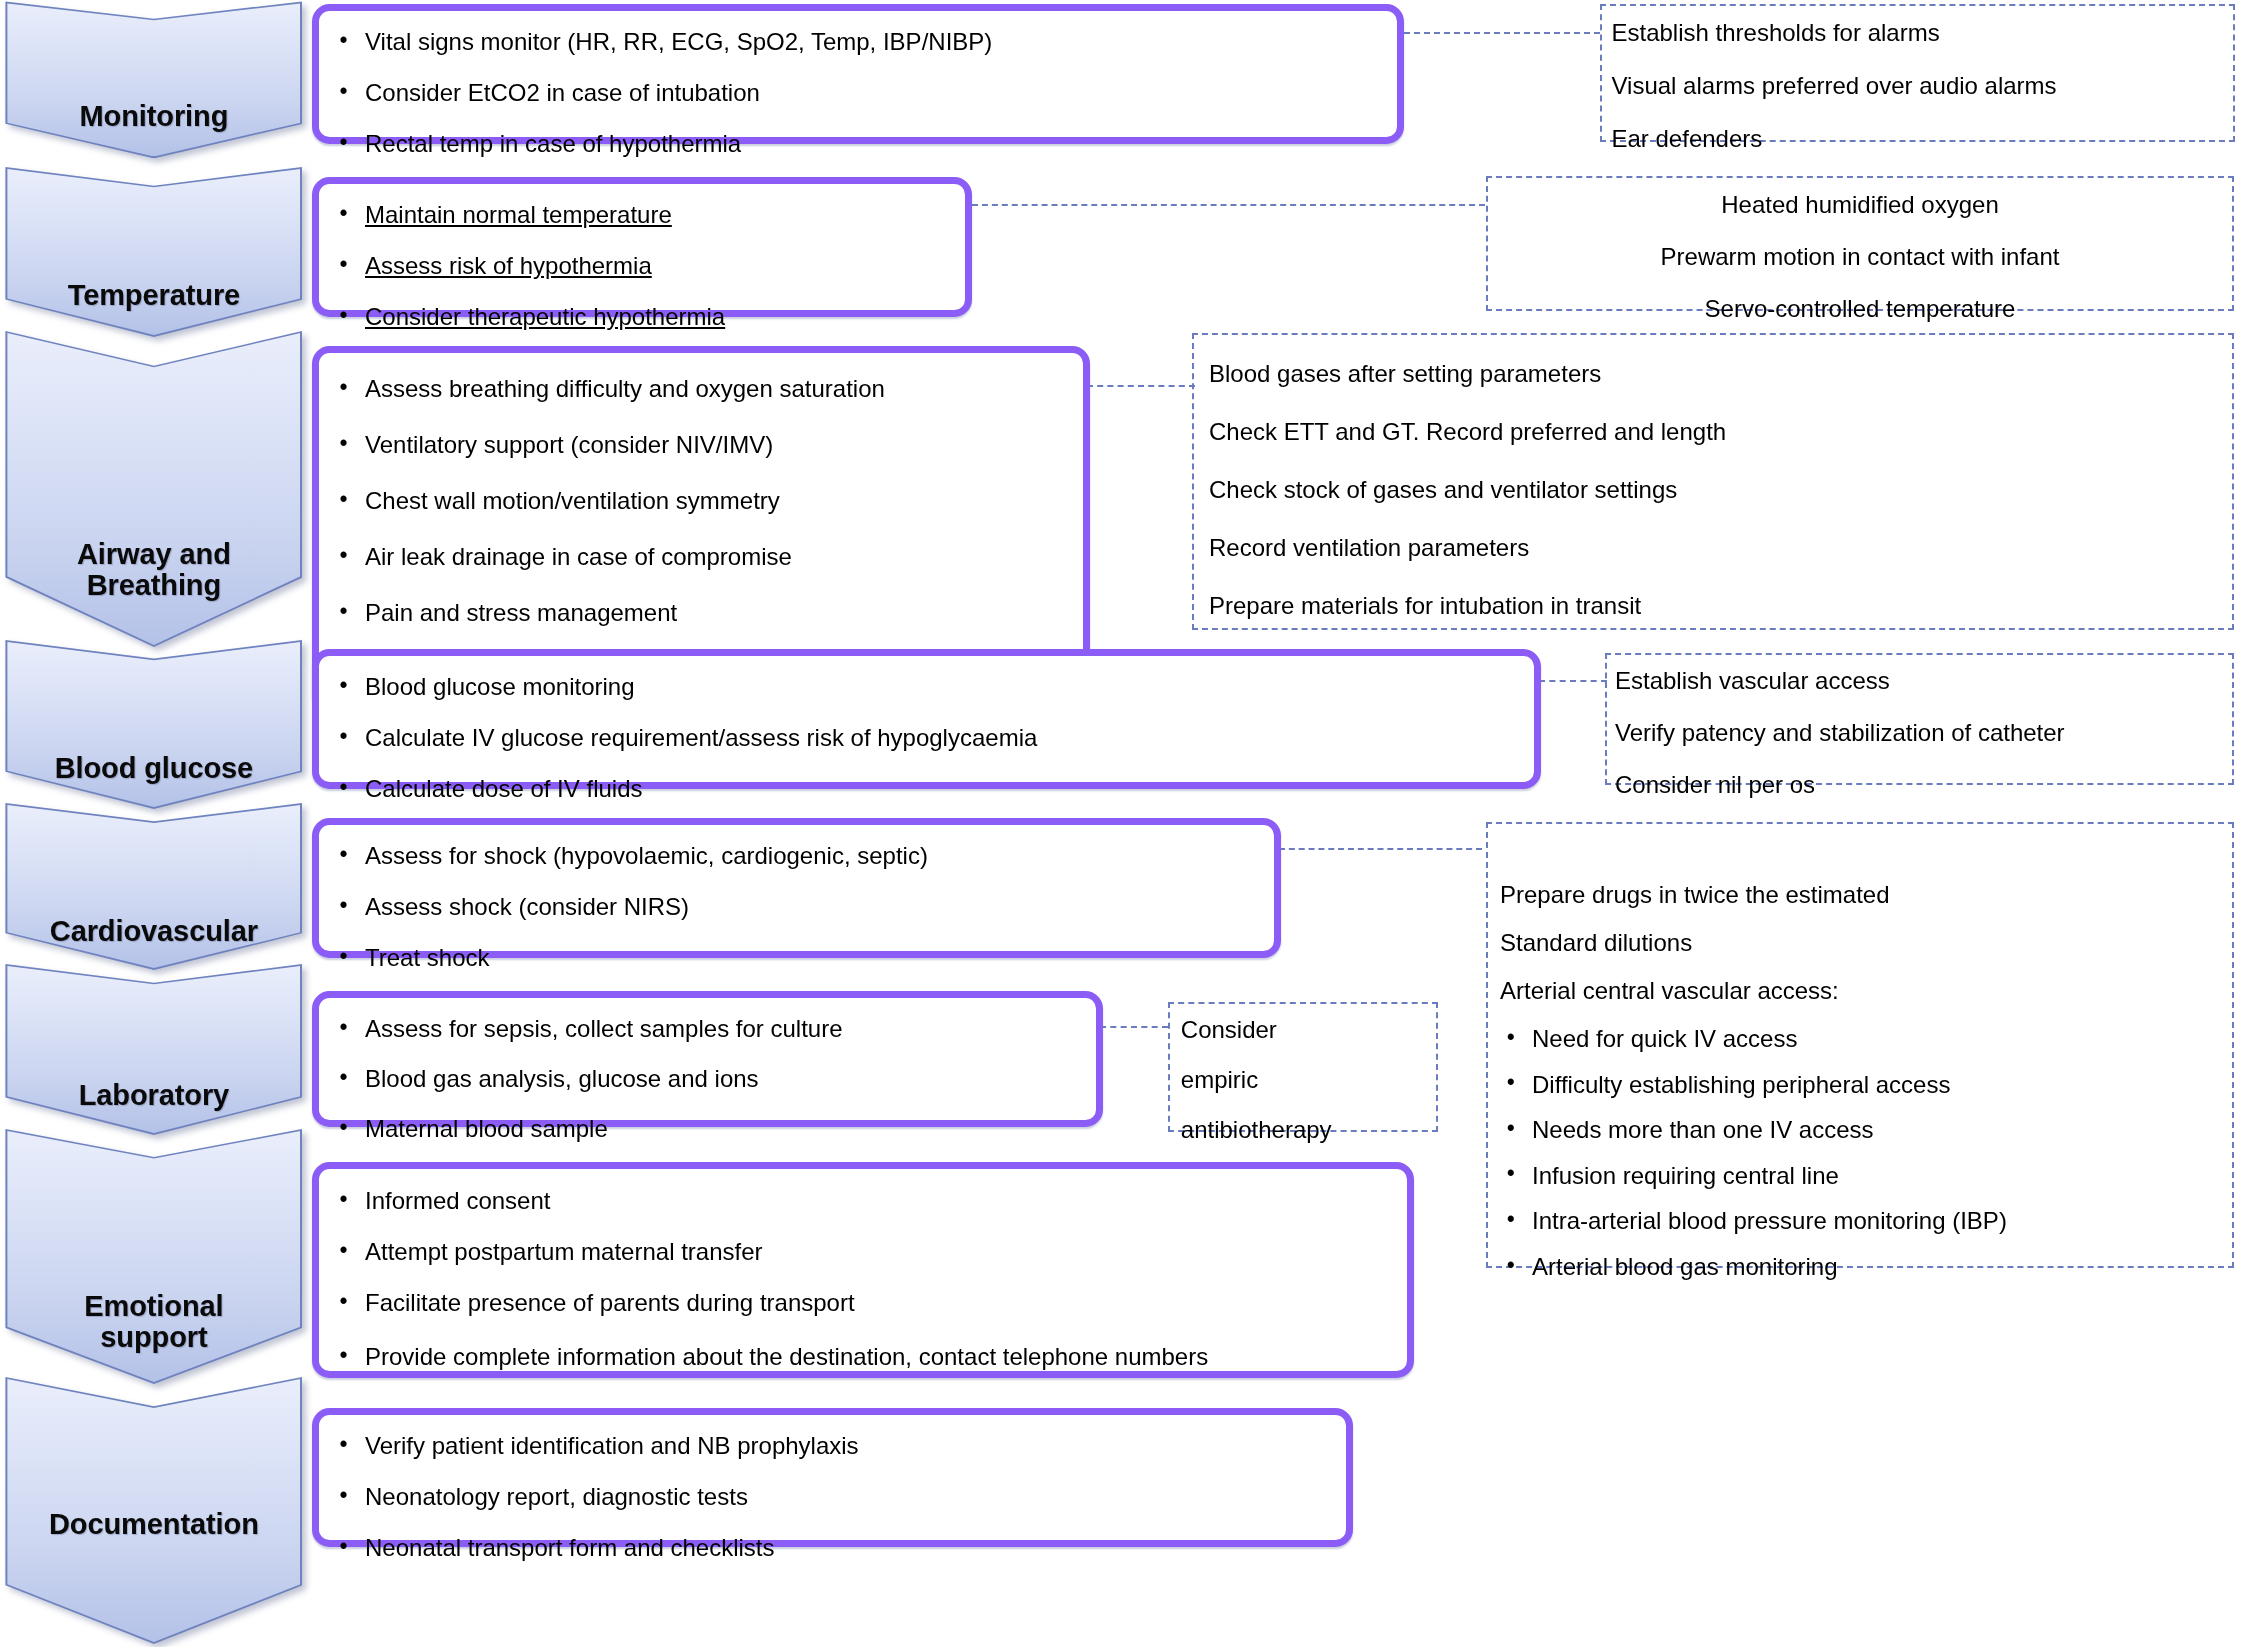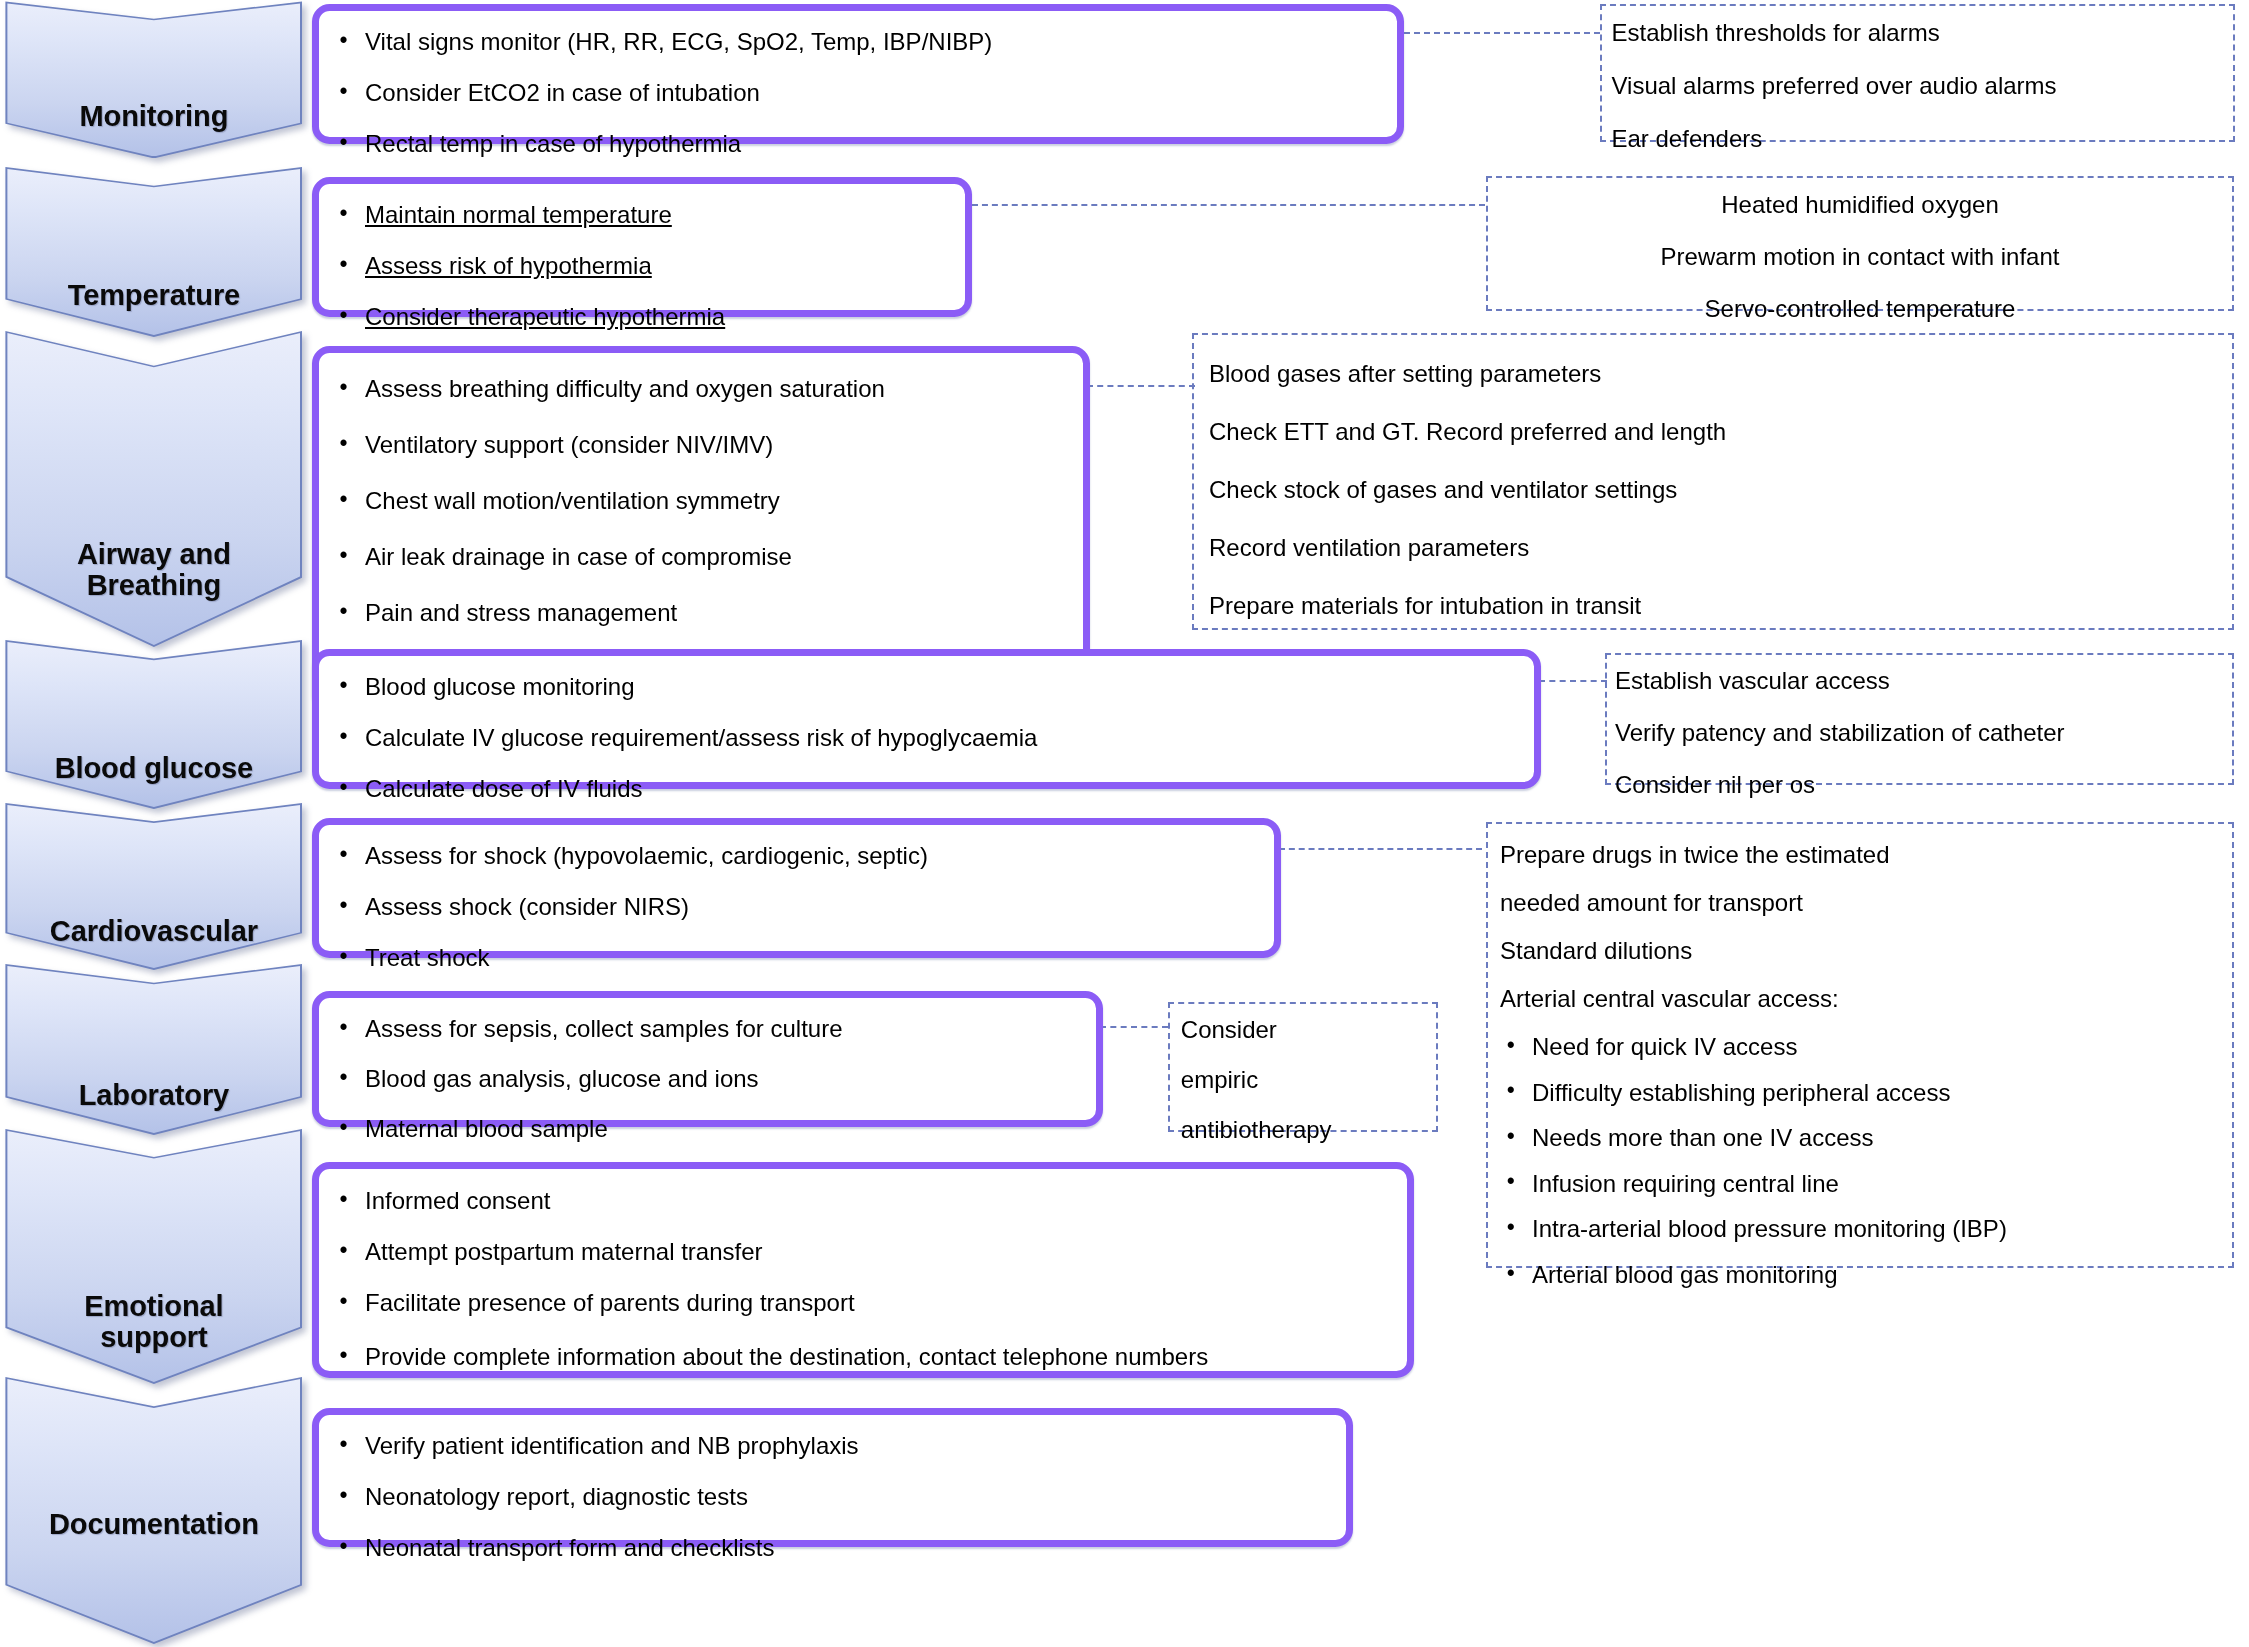--- a/index.html
+++ b/index.html
@@ -225,22 +225,21 @@
     <div class="dline">Prepare materials for intubation in transit</div>
   </div>
 
   <div class="dbox" style="left:1605px;top:653px;width:629px;height:132px;padding:13.5px 0 0 8px;">
     <div class="dline" style="margin-bottom:28px;">Establish vascular access</div>
     <div class="dline" style="margin-bottom:28px;">Verify patency and stabilization of catheter</div>
     <div class="dline">Consider nil per os</div>
   </div>
 
   <div class="dbox" style="left:1486px;top:822px;width:748px;height:446px;padding:19px 8px 0 12px;">
-    <div class="dline" style="margin-bottom:24px;">Prepare drugs in twice the estimated</div>
-    <div class="dline" style="margin-bottom:24px;">needed amount for transport</div>
+    <div class="dline" style="margin-bottom:24px;margin-top:40px;">Prepare drugs in twice the estimated</div>
     <div class="dline" style="margin-bottom:24px;">Standard dilutions</div>
     <div class="dline" style="margin-bottom:24px;">Arterial central vascular access:</div>
     <div class="dbullet" style="margin-bottom:21.6px;">Need for quick IV access</div>
     <div class="dbullet" style="margin-bottom:21.6px;">Difficulty establishing peripheral access</div>
     <div class="dbullet" style="margin-bottom:21.6px;">Needs more than one IV access</div>
     <div class="dbullet" style="margin-bottom:21.6px;">Infusion requiring central line</div>
     <div class="dbullet" style="margin-bottom:21.6px;">Intra-arterial blood pressure monitoring (IBP)</div>
     <div class="dbullet">Arterial blood gas monitoring</div>
   </div>
 

